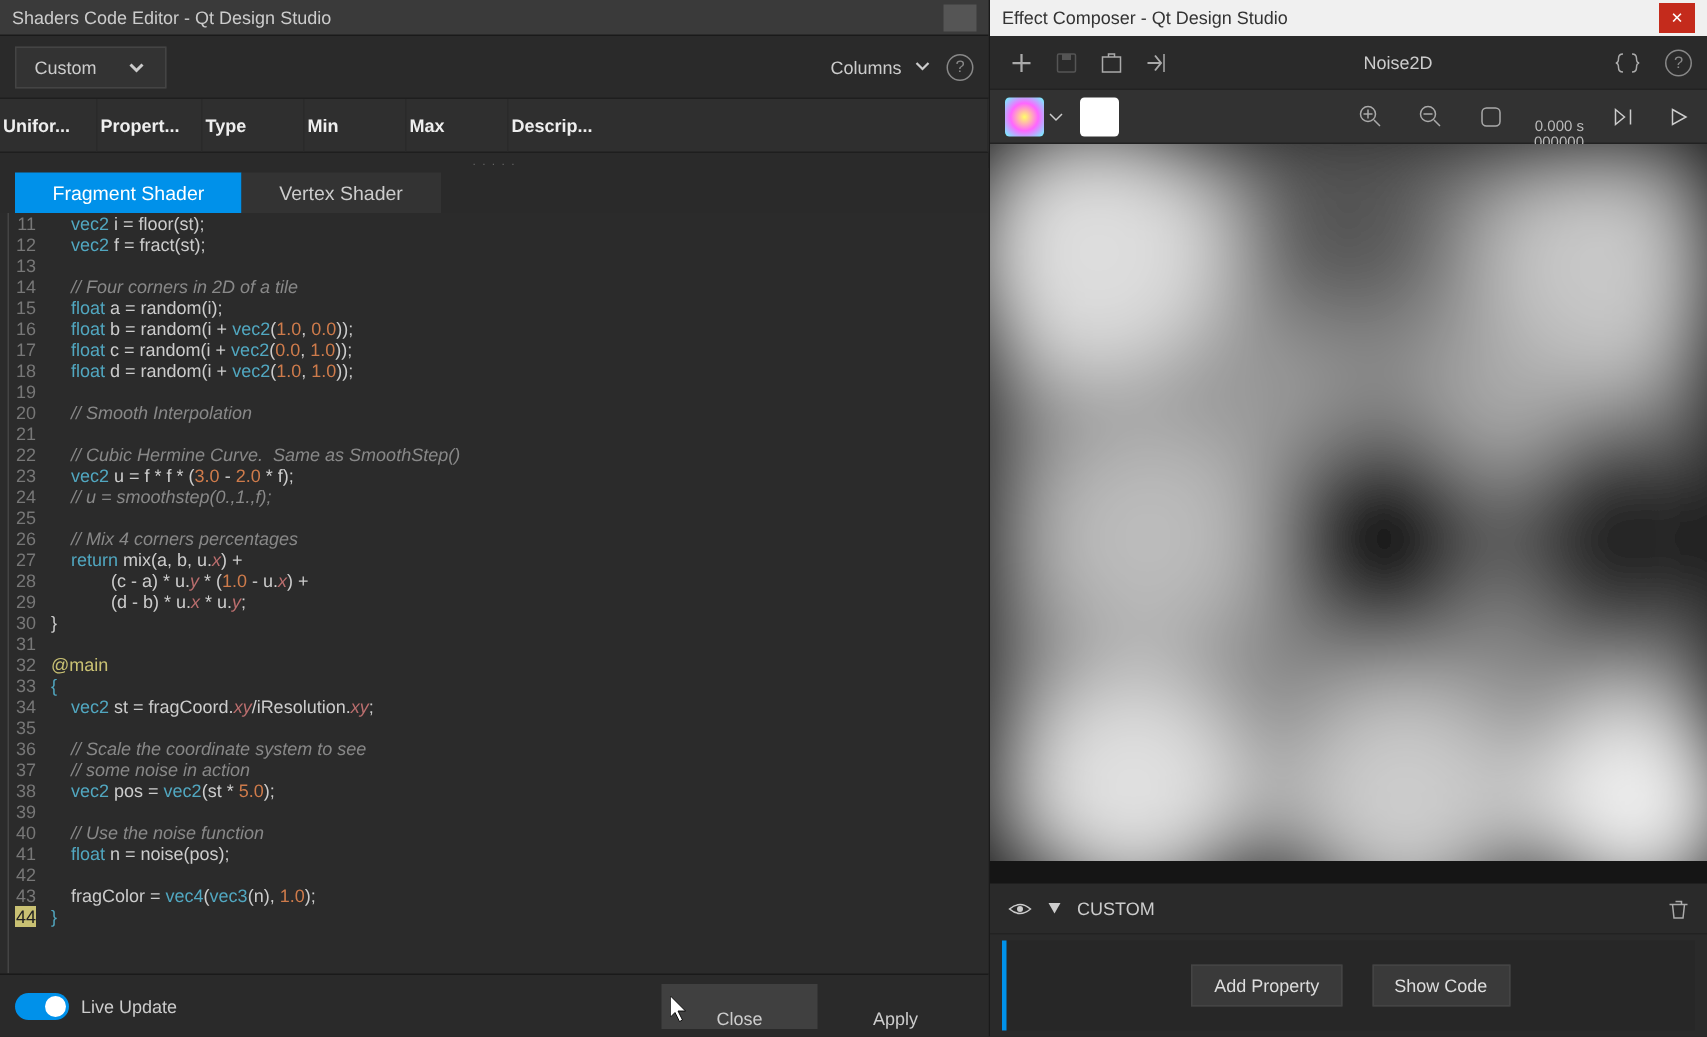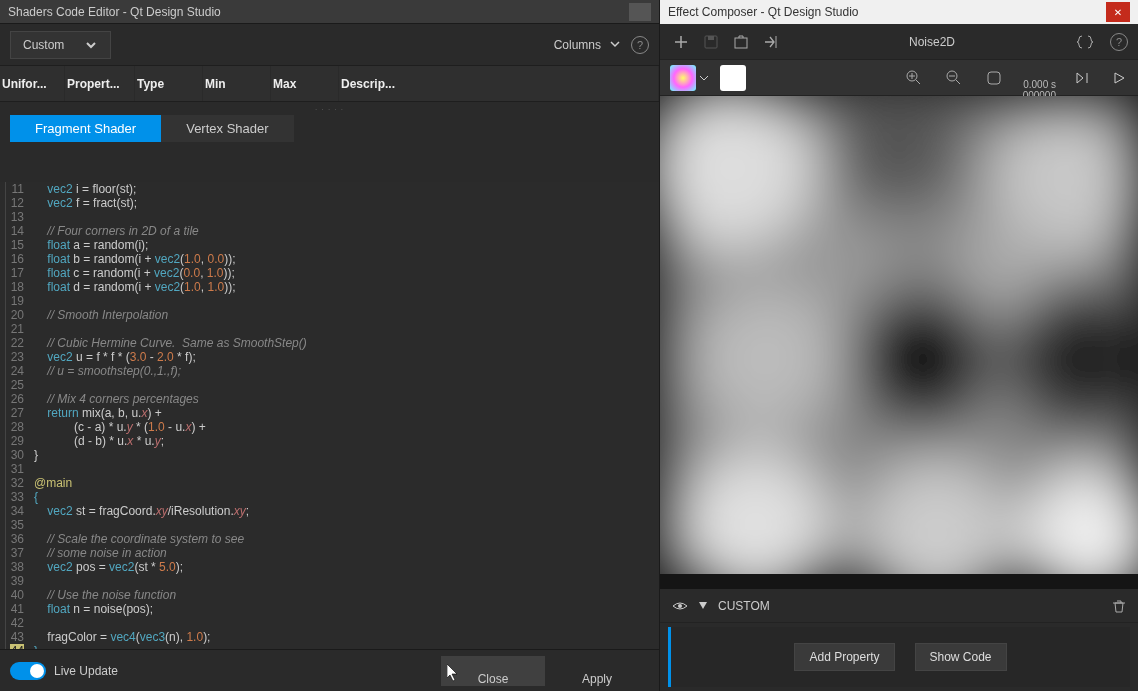--- a/index.html
+++ b/index.html
@@ -20,21 +20,21 @@
 .header-cell { padding: 0 2px; display: flex; align-items: center; font-weight: 600; color: #eee; border-right: 1px solid #2a2a2a; white-space: nowrap; overflow: hidden; text-overflow: ellipsis; }
 .hc-0 { width: 65px; } .hc-1 { width: 70px; } .hc-2 { width: 68px; } .hc-3 { width: 68px; } .hc-4 { width: 68px; } .hc-5 { flex: 1; }
 
 .drag-handle { height: 10px; display:flex; align-items:center; justify-content:center; color:#666; font-size:8px; letter-spacing:1px; }
 
 .tabs-row { height: 30px; display: flex; align-items: flex-end; padding-left: 10px; background: #2a2a2a; }
 .tab { padding: 6px 25px; color: #ccc; cursor: pointer; font-size: 13px; }
 .tab.active { background: #0091ea; color: #fff; }
 .tab:not(.active) { background: #333; }
 
-.code-editor { flex: 1; overflow: auto; background: #2b2b2b; display: flex; font-family: Consolas, monospace; font-size: 12px; line-height: 14px; margin-top: 40px; }
+.code-editor { flex: 1; overflow: auto; background: #2b2b2b; display: flex; font-family: Consolas, monospace; font-size: 12px; line-height: 14px; }
 .gutter-bar { width: 6px; background: #2b2b2b; border-right: 1px solid #444; }
 .gutter { width: 22px; background: #2b2b2b; color: #777; text-align: right; padding: 0 4px; }
 .gutter div { height: 14px; }
 .code-lines { flex: 1; padding-left: 6px; }
 .code-lines div { height: 14px; white-space: pre; }
 .kw { color: #51a7c0; }
 .num { color: #ce7b4b; }
 .com { color: #888; font-style: italic; }
 .mem { color: #bb6e6e; font-style: italic; }
 .at { color: #c9c173; }

